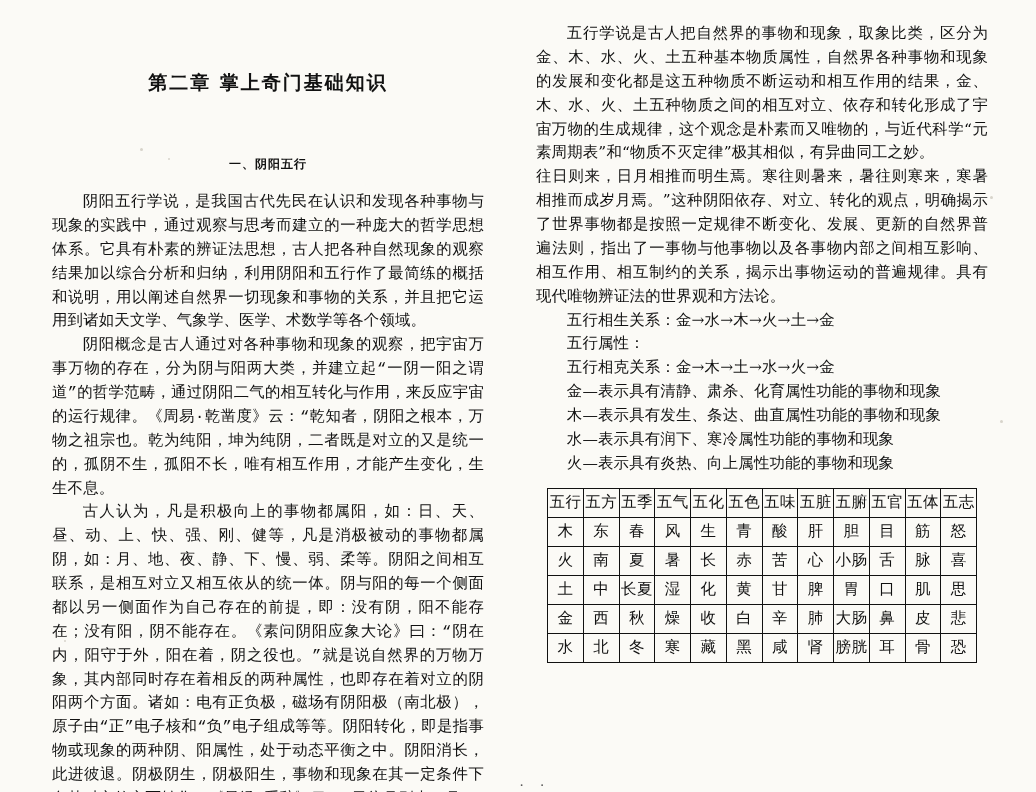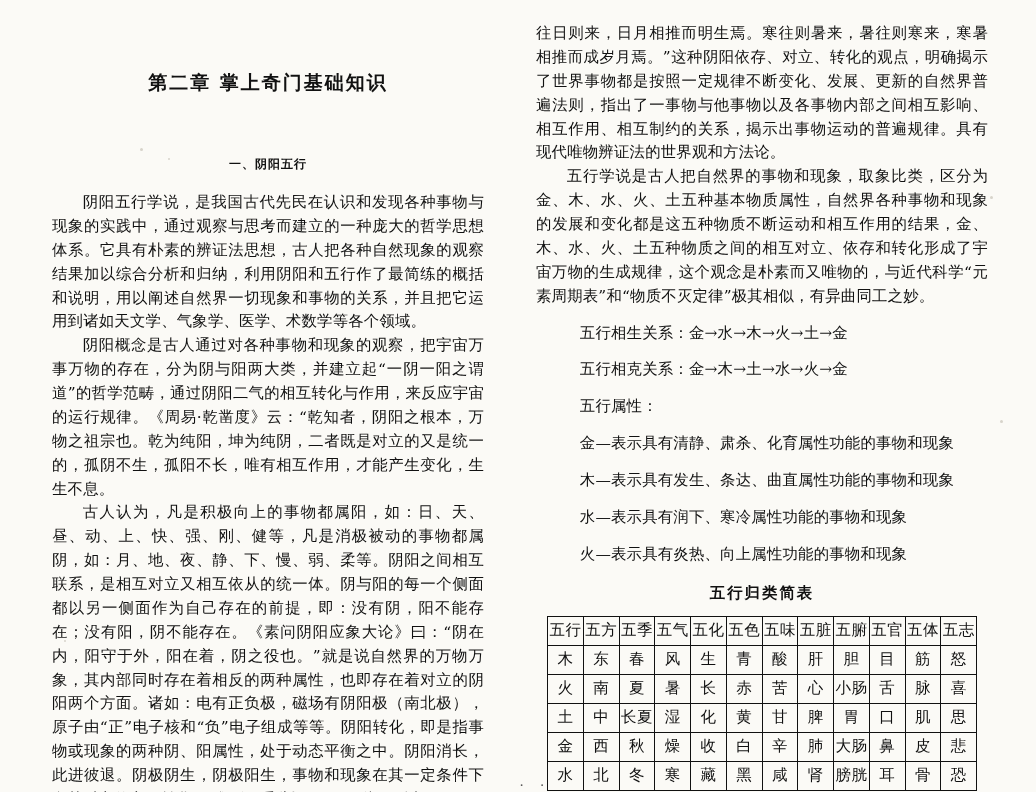--- a/index.html
+++ b/index.html
@@ -54,33 +54,34 @@
   p.body-text {
     font-size: 15.4px;
     line-height: 1.55;
     margin: 0 0 0 0;
     text-align: justify;
     text-justify: inter-ideograph;
     letter-spacing: 0.2px;
   }
   p.indent {
     text-indent: 2em;
+    font-family: Liberation Mono, monospace;
   }
   .right-para {
     font-size: 15.4px;
     line-height: 1.55;
     margin: 0;
     text-align: justify;
     text-justify: inter-ideograph;
     letter-spacing: 0.2px;
   }
   .list-line {
     font-size: 15.4px;
     line-height: 1.55;
-    margin: 13px;
+    margin: 0;
     padding-left: 2em;
     letter-spacing: 0.2px;
   }
   .table-title {
     text-align: center;
     font-size: 15.4px;
     font-weight: bold;
     margin-top: 16px;
     margin-bottom: 7px;
     letter-spacing: 2px;
@@ -127,32 +128,31 @@
 
   <div class="col-left">
     <h1 class="chapter-title">第二章   掌上奇门基础知识</h1>
     <h2 class="section-title">一、阴阳五行</h2>
     <p class="body-text indent">阴阳五行学说，是我国古代先民在认识和发现各种事物与现象的实践中，通过观察与思考而建立的一种庞大的哲学思想体系。它具有朴素的辨证法思想，古人把各种自然现象的观察结果加以综合分析和归纳，利用阴阳和五行作了最简练的概括和说明，用以阐述自然界一切现象和事物的关系，并且把它运用到诸如天文学、气象学、医学、术数学等各个领域。</p>
     <p class="body-text indent">阴阳概念是古人通过对各种事物和现象的观察，把宇宙万事万物的存在，分为阴与阳两大类，并建立起“一阴一阳之谓道”的哲学范畴，通过阴阳二气的相互转化与作用，来反应宇宙的运行规律。《周易·乾凿度》云：“乾知者，阴阳之根本，万物之祖宗也。乾为纯阳，坤为纯阴，二者既是对立的又是统一的，孤阴不生，孤阳不长，唯有相互作用，才能产生变化，生生不息。</p>
     <p class="body-text indent">古人认为，凡是积极向上的事物都属阳，如：日、天、昼、动、上、快、强、刚、健等，凡是消极被动的事物都属阴，如：月、地、夜、静、下、慢、弱、柔等。阴阳之间相互联系，是相互对立又相互依从的统一体。阴与阳的每一个侧面都以另一侧面作为自己存在的前提，即：没有阴，阳不能存在；没有阳，阴不能存在。《素问阴阳应象大论》曰：“阴在内，阳守于外，阳在着，阴之役也。”就是说自然界的万物万象，其内部同时存在着相反的两种属性，也即存在着对立的阴阳两个方面。诸如：电有正负极，磁场有阴阳极（南北极），原子由“正”电子核和“负”电子组成等等。阴阳转化，即是指事物或现象的两种阴、阳属性，处于动态平衡之中。阴阳消长，此进彼退。阴极阴生，阴极阳生，事物和现象在其一定条件下向其对立的方面转化。《易经·系辞》云：“日往月则来，月</p>
   </div>
 
   <div class="col-right">
+    <p class="right-para" style="text-indent:2em;">五行学说是古人把自然界的事物和现象，取象比类，区分为金、木、水、火、土五种基本物质属性，自然界各种事物和现象的发展和变化都是这五种物质不断运动和相互作用的结果，金、木、水、火、土五种物质之间的相互对立、依存和转化形成了宇宙万物的生成规律，这个观念是朴素而又唯物的，与近代科学“元素周期表”和“物质不灭定律”极其相似，有异曲同工之妙。</p>
     <p class="right-para">往日则来，日月相推而明生焉。寒往则暑来，暑往则寒来，寒暑相推而成岁月焉。”这种阴阳依存、对立、转化的观点，明确揭示了世界事物都是按照一定规律不断变化、发展、更新的自然界普遍法则，指出了一事物与他事物以及各事物内部之间相互影响、相互作用、相互制约的关系，揭示出事物运动的普遍规律。具有现代唯物辨证法的世界观和方法论。</p>
-    <p class="right-para" style="text-indent:2em;">五行学说是古人把自然界的事物和现象，取象比类，区分为金、木、水、火、土五种基本物质属性，自然界各种事物和现象的发展和变化都是这五种物质不断运动和相互作用的结果，金、木、水、火、土五种物质之间的相互对立、依存和转化形成了宇宙万物的生成规律，这个观念是朴素而又唯物的，与近代科学“元素周期表”和“物质不灭定律”极其相似，有异曲同工之妙。</p>
 
     <p class="list-line">五行相生关系：金→水→木→火→土→金</p>
+    <p class="list-line">五行属性：</p>
     <p class="list-line">五行相克关系：金→木→土→水→火→金</p>
-    <p class="list-line">五行属性：</p>
     <p class="list-line">金—表示具有清静、肃杀、化育属性功能的事物和现象</p>
     <p class="list-line">木—表示具有发生、条达、曲直属性功能的事物和现象</p>
     <p class="list-line">水—表示具有润下、寒冷属性功能的事物和现象</p>
     <p class="list-line">火—表示具有炎热、向上属性功能的事物和现象</p>
 
-    <div class="table-title">五行归类简表</div>
     <table class="wuxing">
       <tbody id="wuxing-body">
           <tr>
             <td>五行</td>
             <td>五方</td>
             <td>五季</td>
             <td>五气</td>
             <td>五化</td>
             <td>五色</td>
             <td>五味</td>

